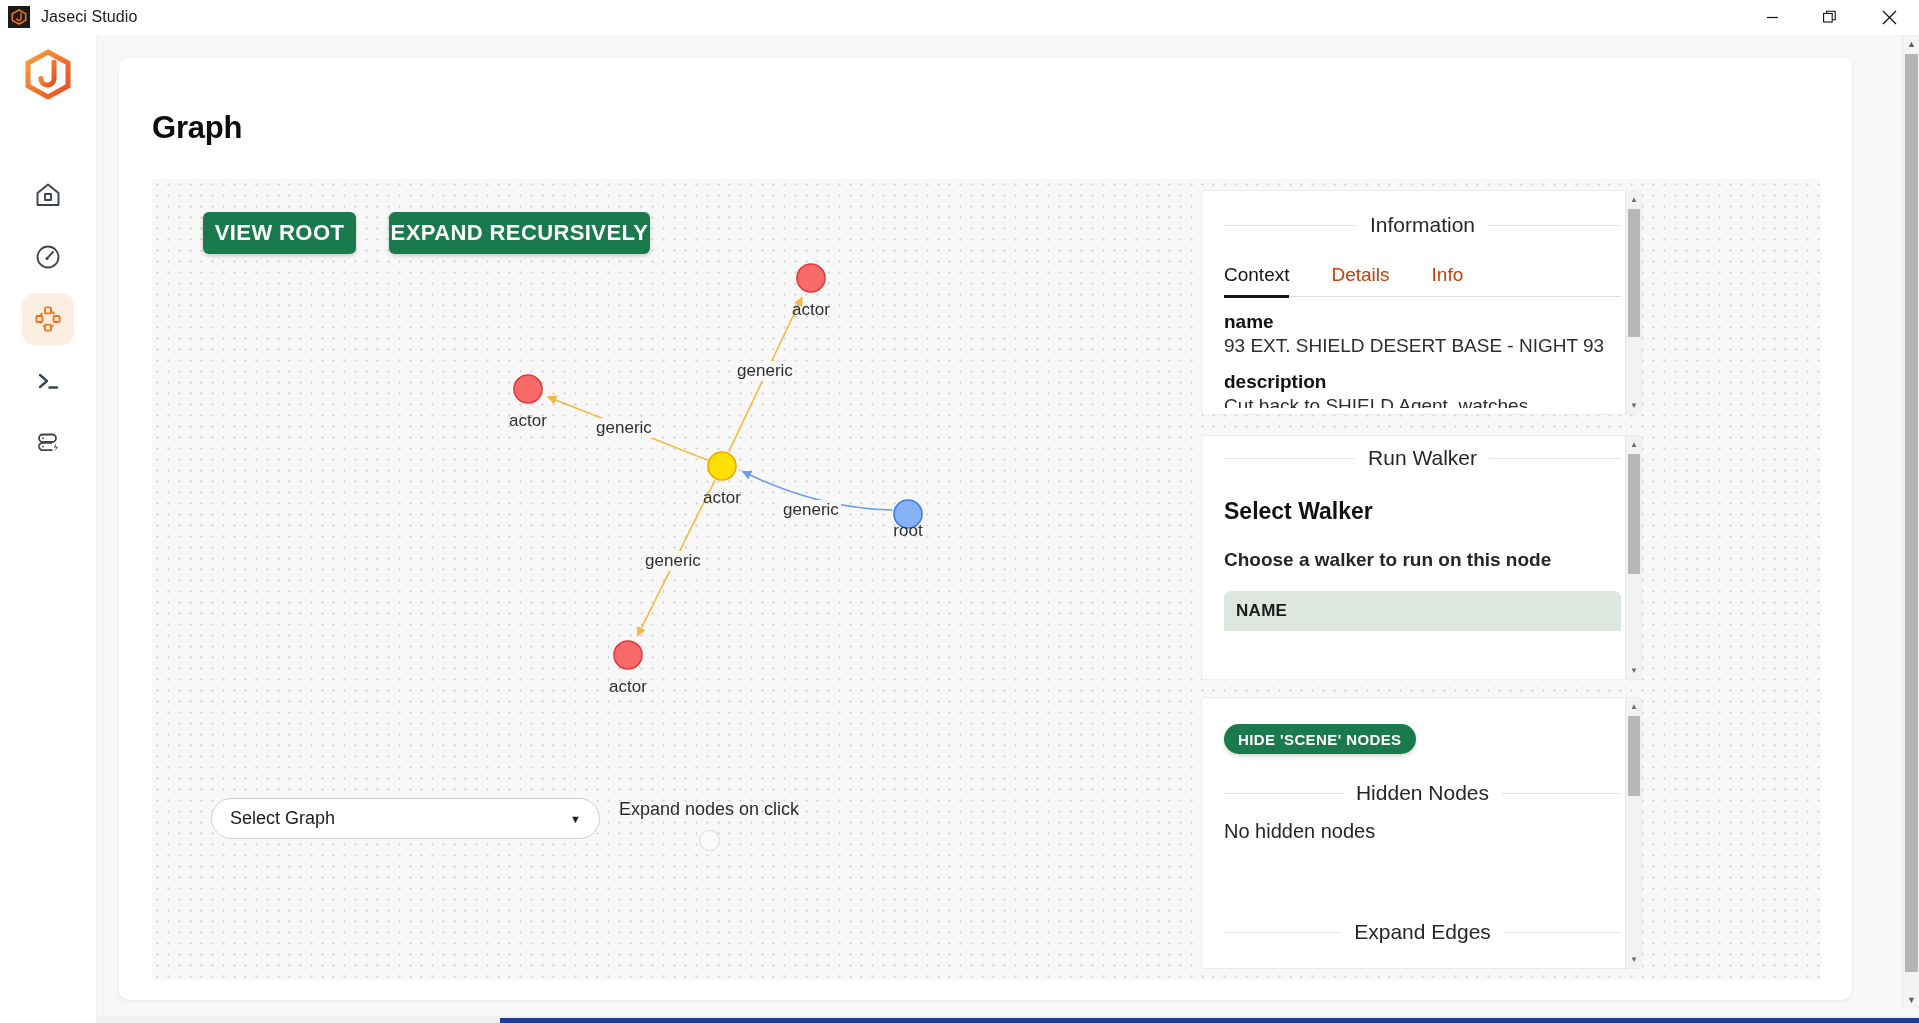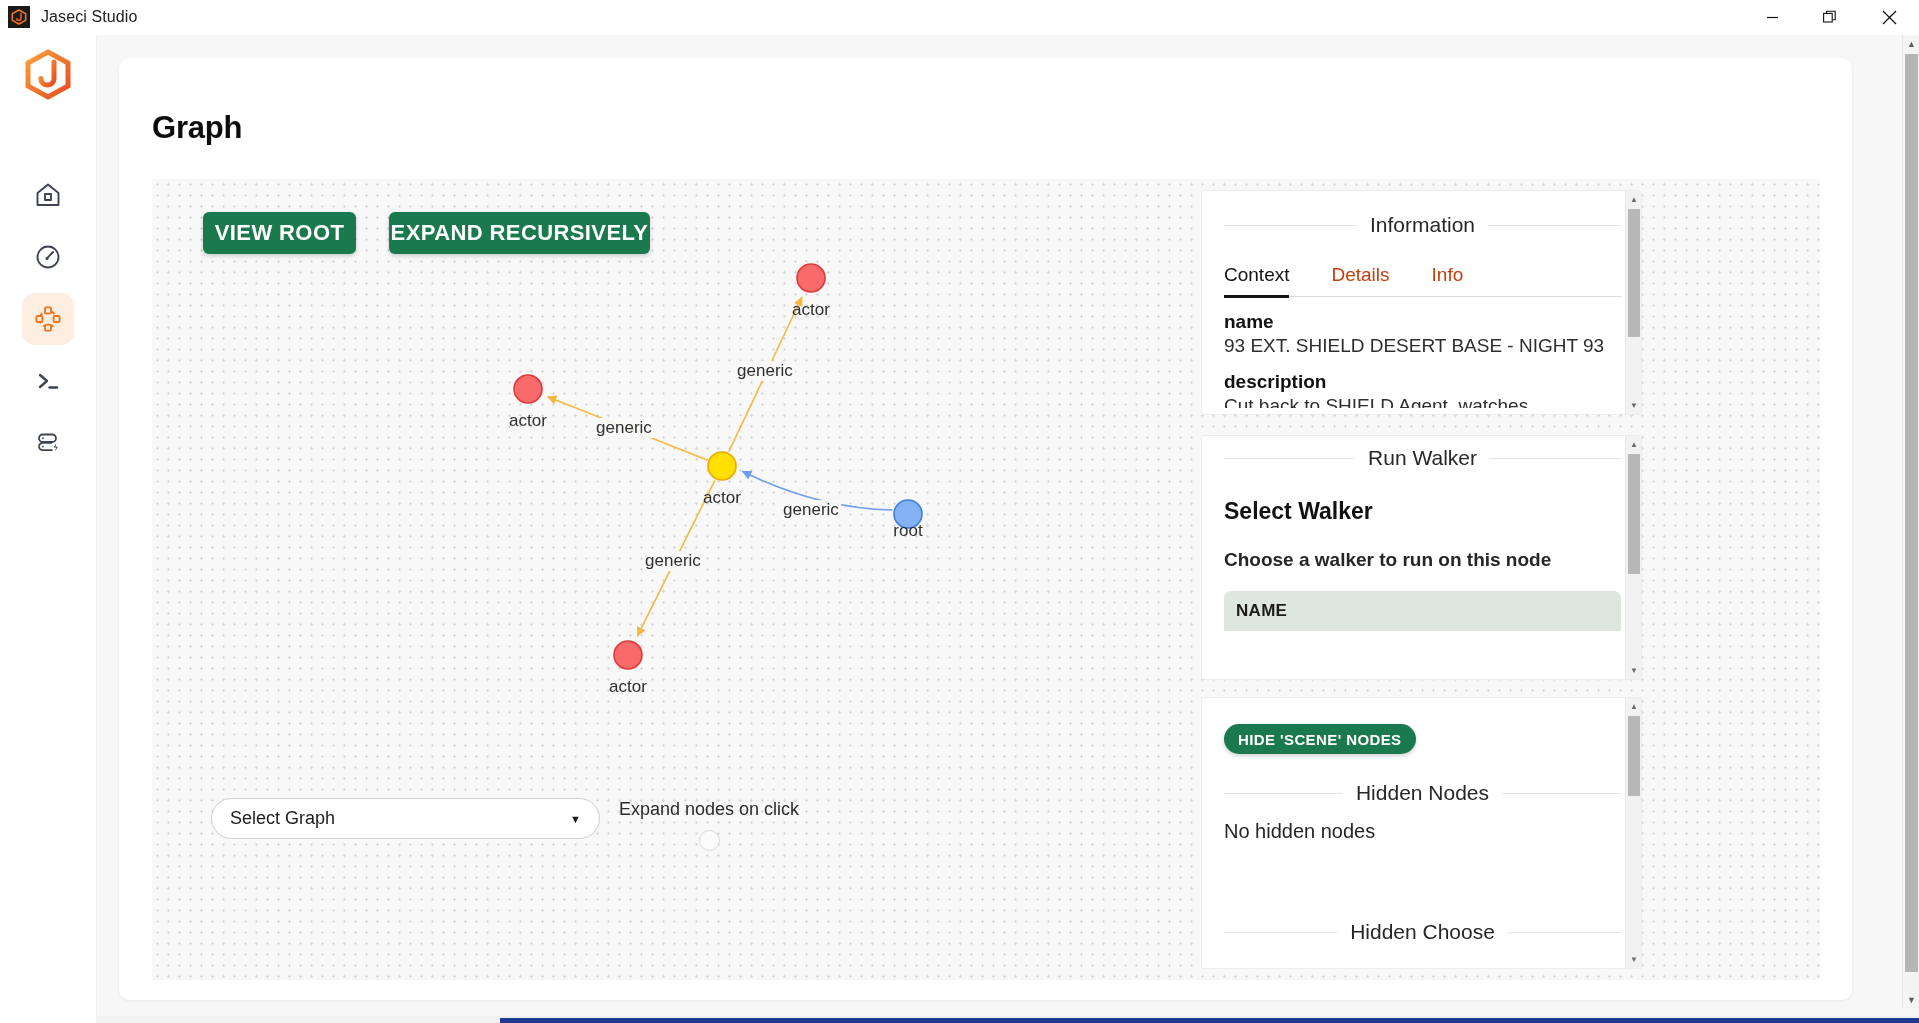--- a/index.html
+++ b/index.html
@@ -499,21 +499,21 @@
               <span class="txt">Hidden Nodes</span>
               <span class="line"></span>
             </div>
           </div>
 
           <div class="hidden-empty">No hidden nodes</div>
 
           <div class="hidden-divider2">
             <div class="divider-title">
               <span class="line"></span>
-              <span class="txt">Hidden Choose</span>
+              <span class="txt">Expand Edges</span>
               <span class="line"></span>
             </div>
           </div>
         </div>
         <div class="sb" id="sb-hidden">
           <div class="arrow-up">▲</div>
           <div class="thumb"></div>
           <div class="arrow-dn">▼</div>
         </div>
       </div>

